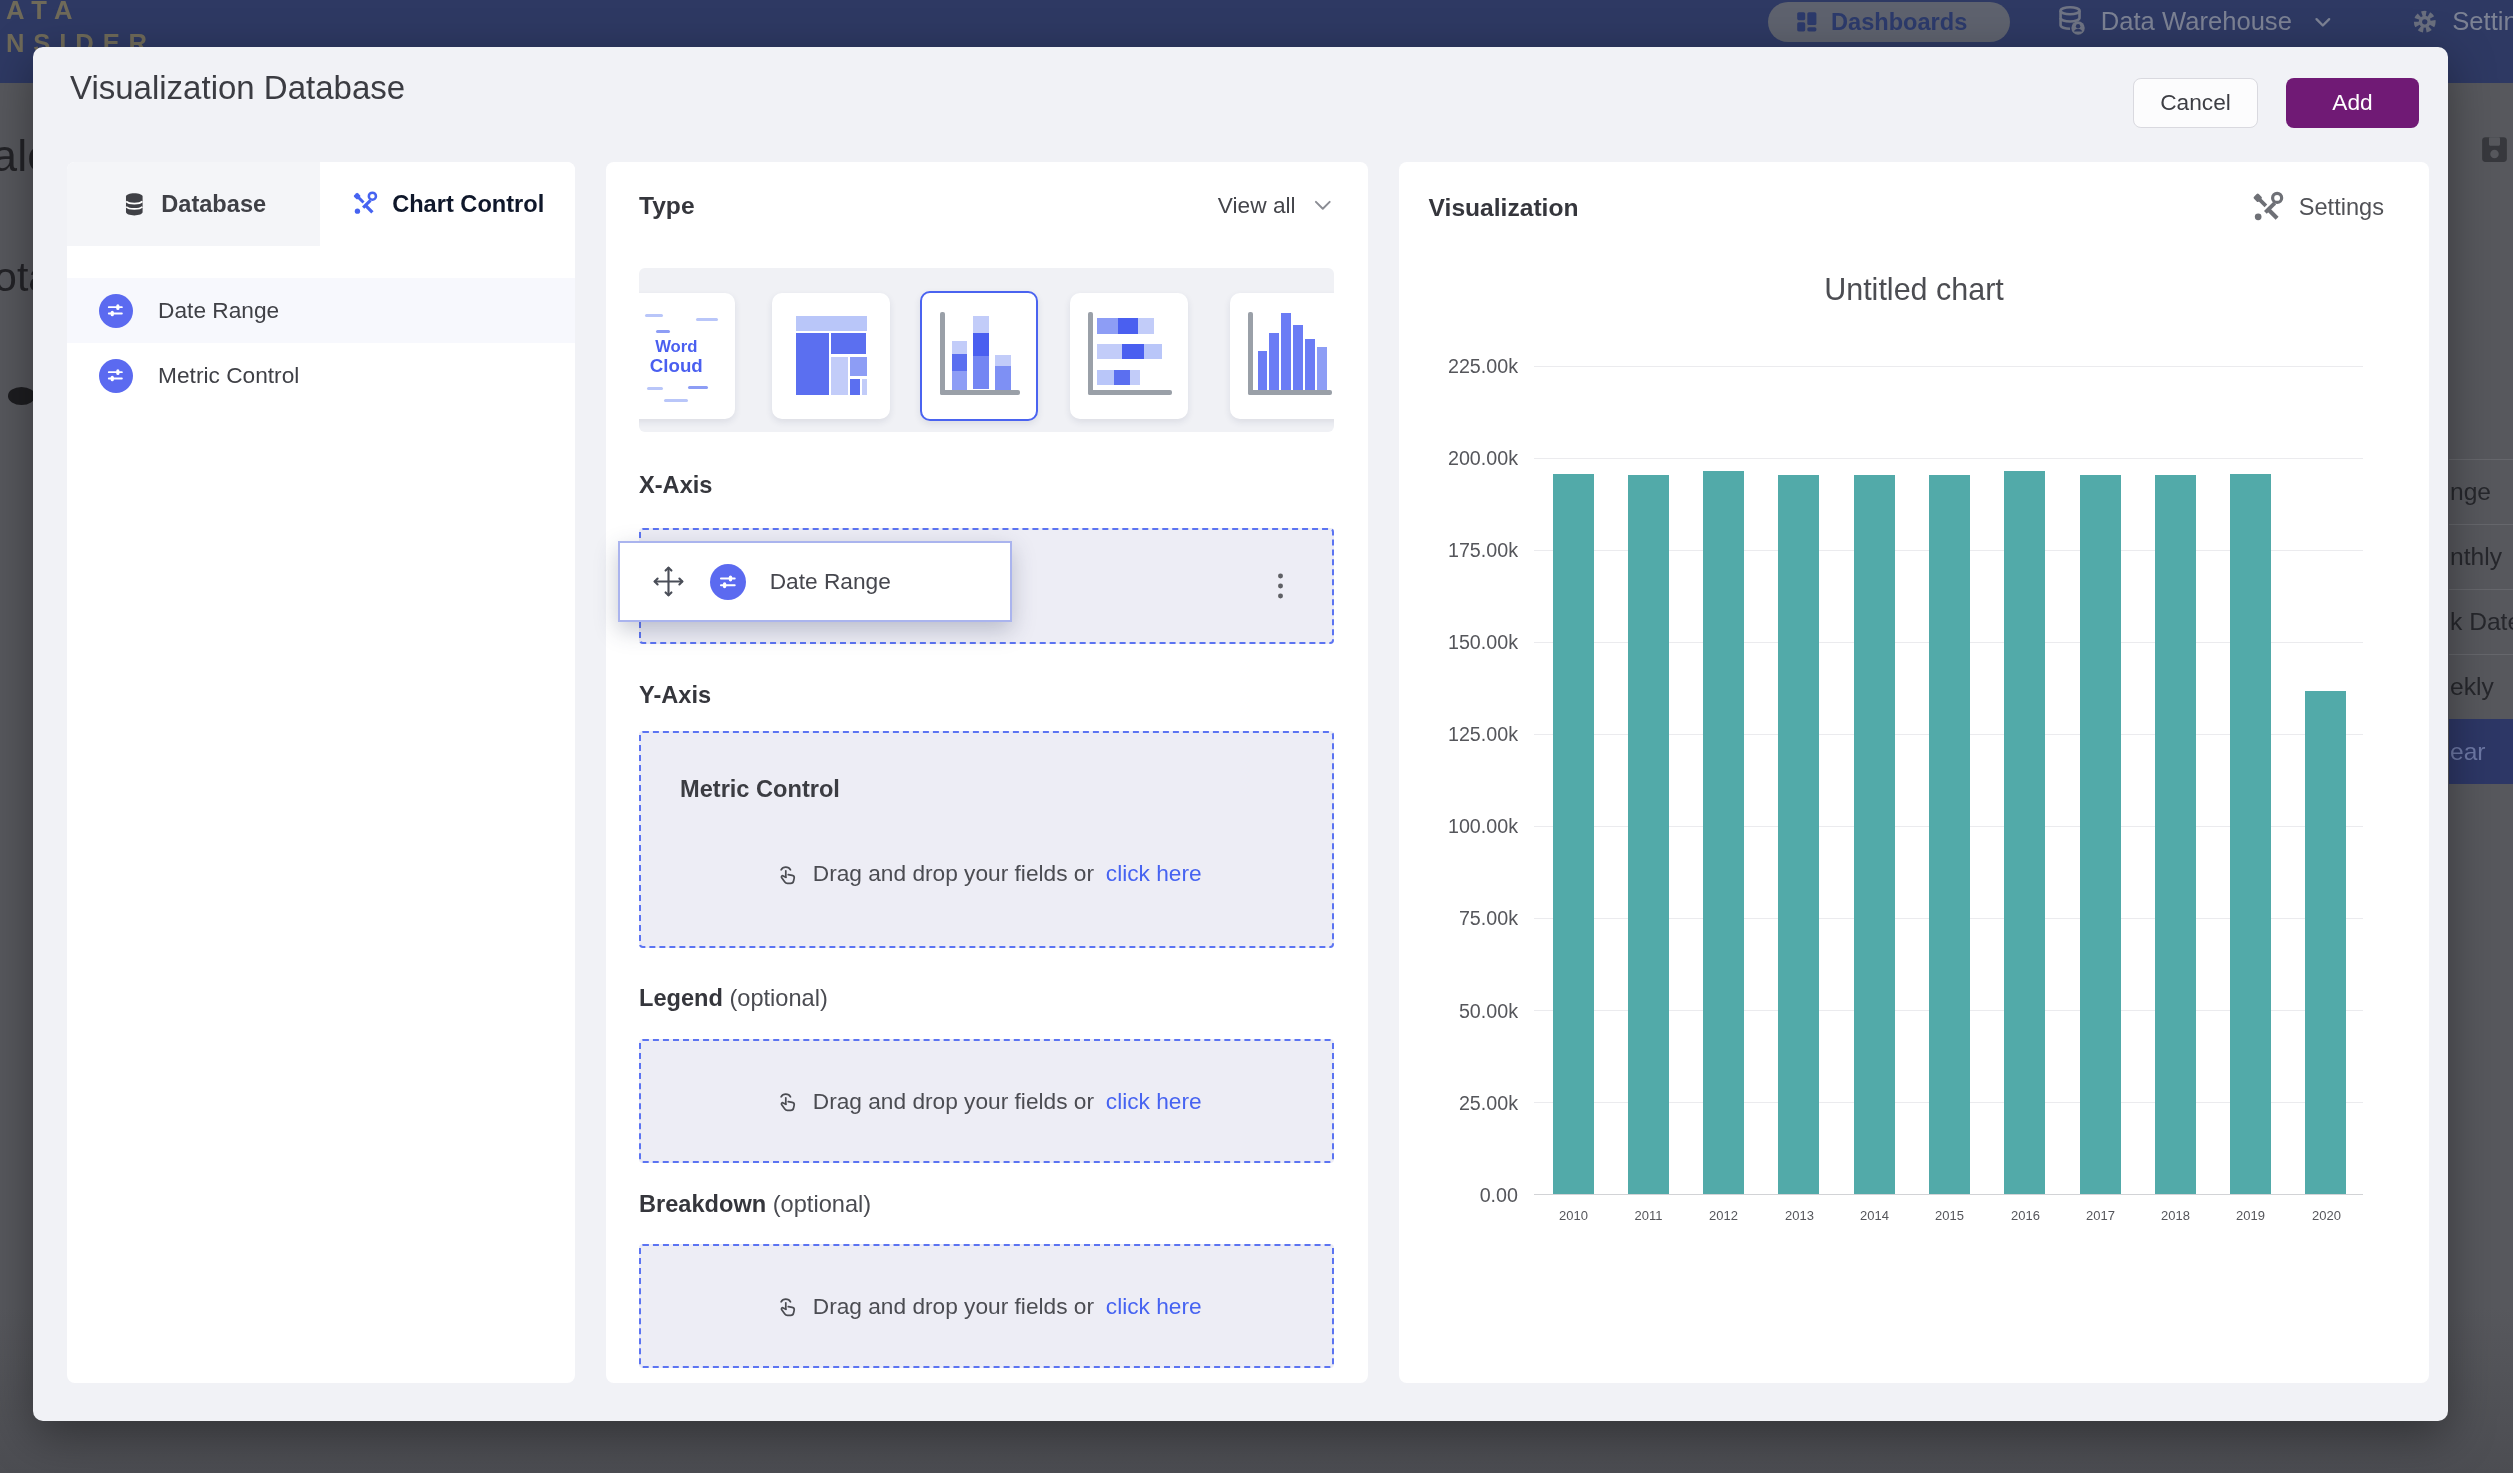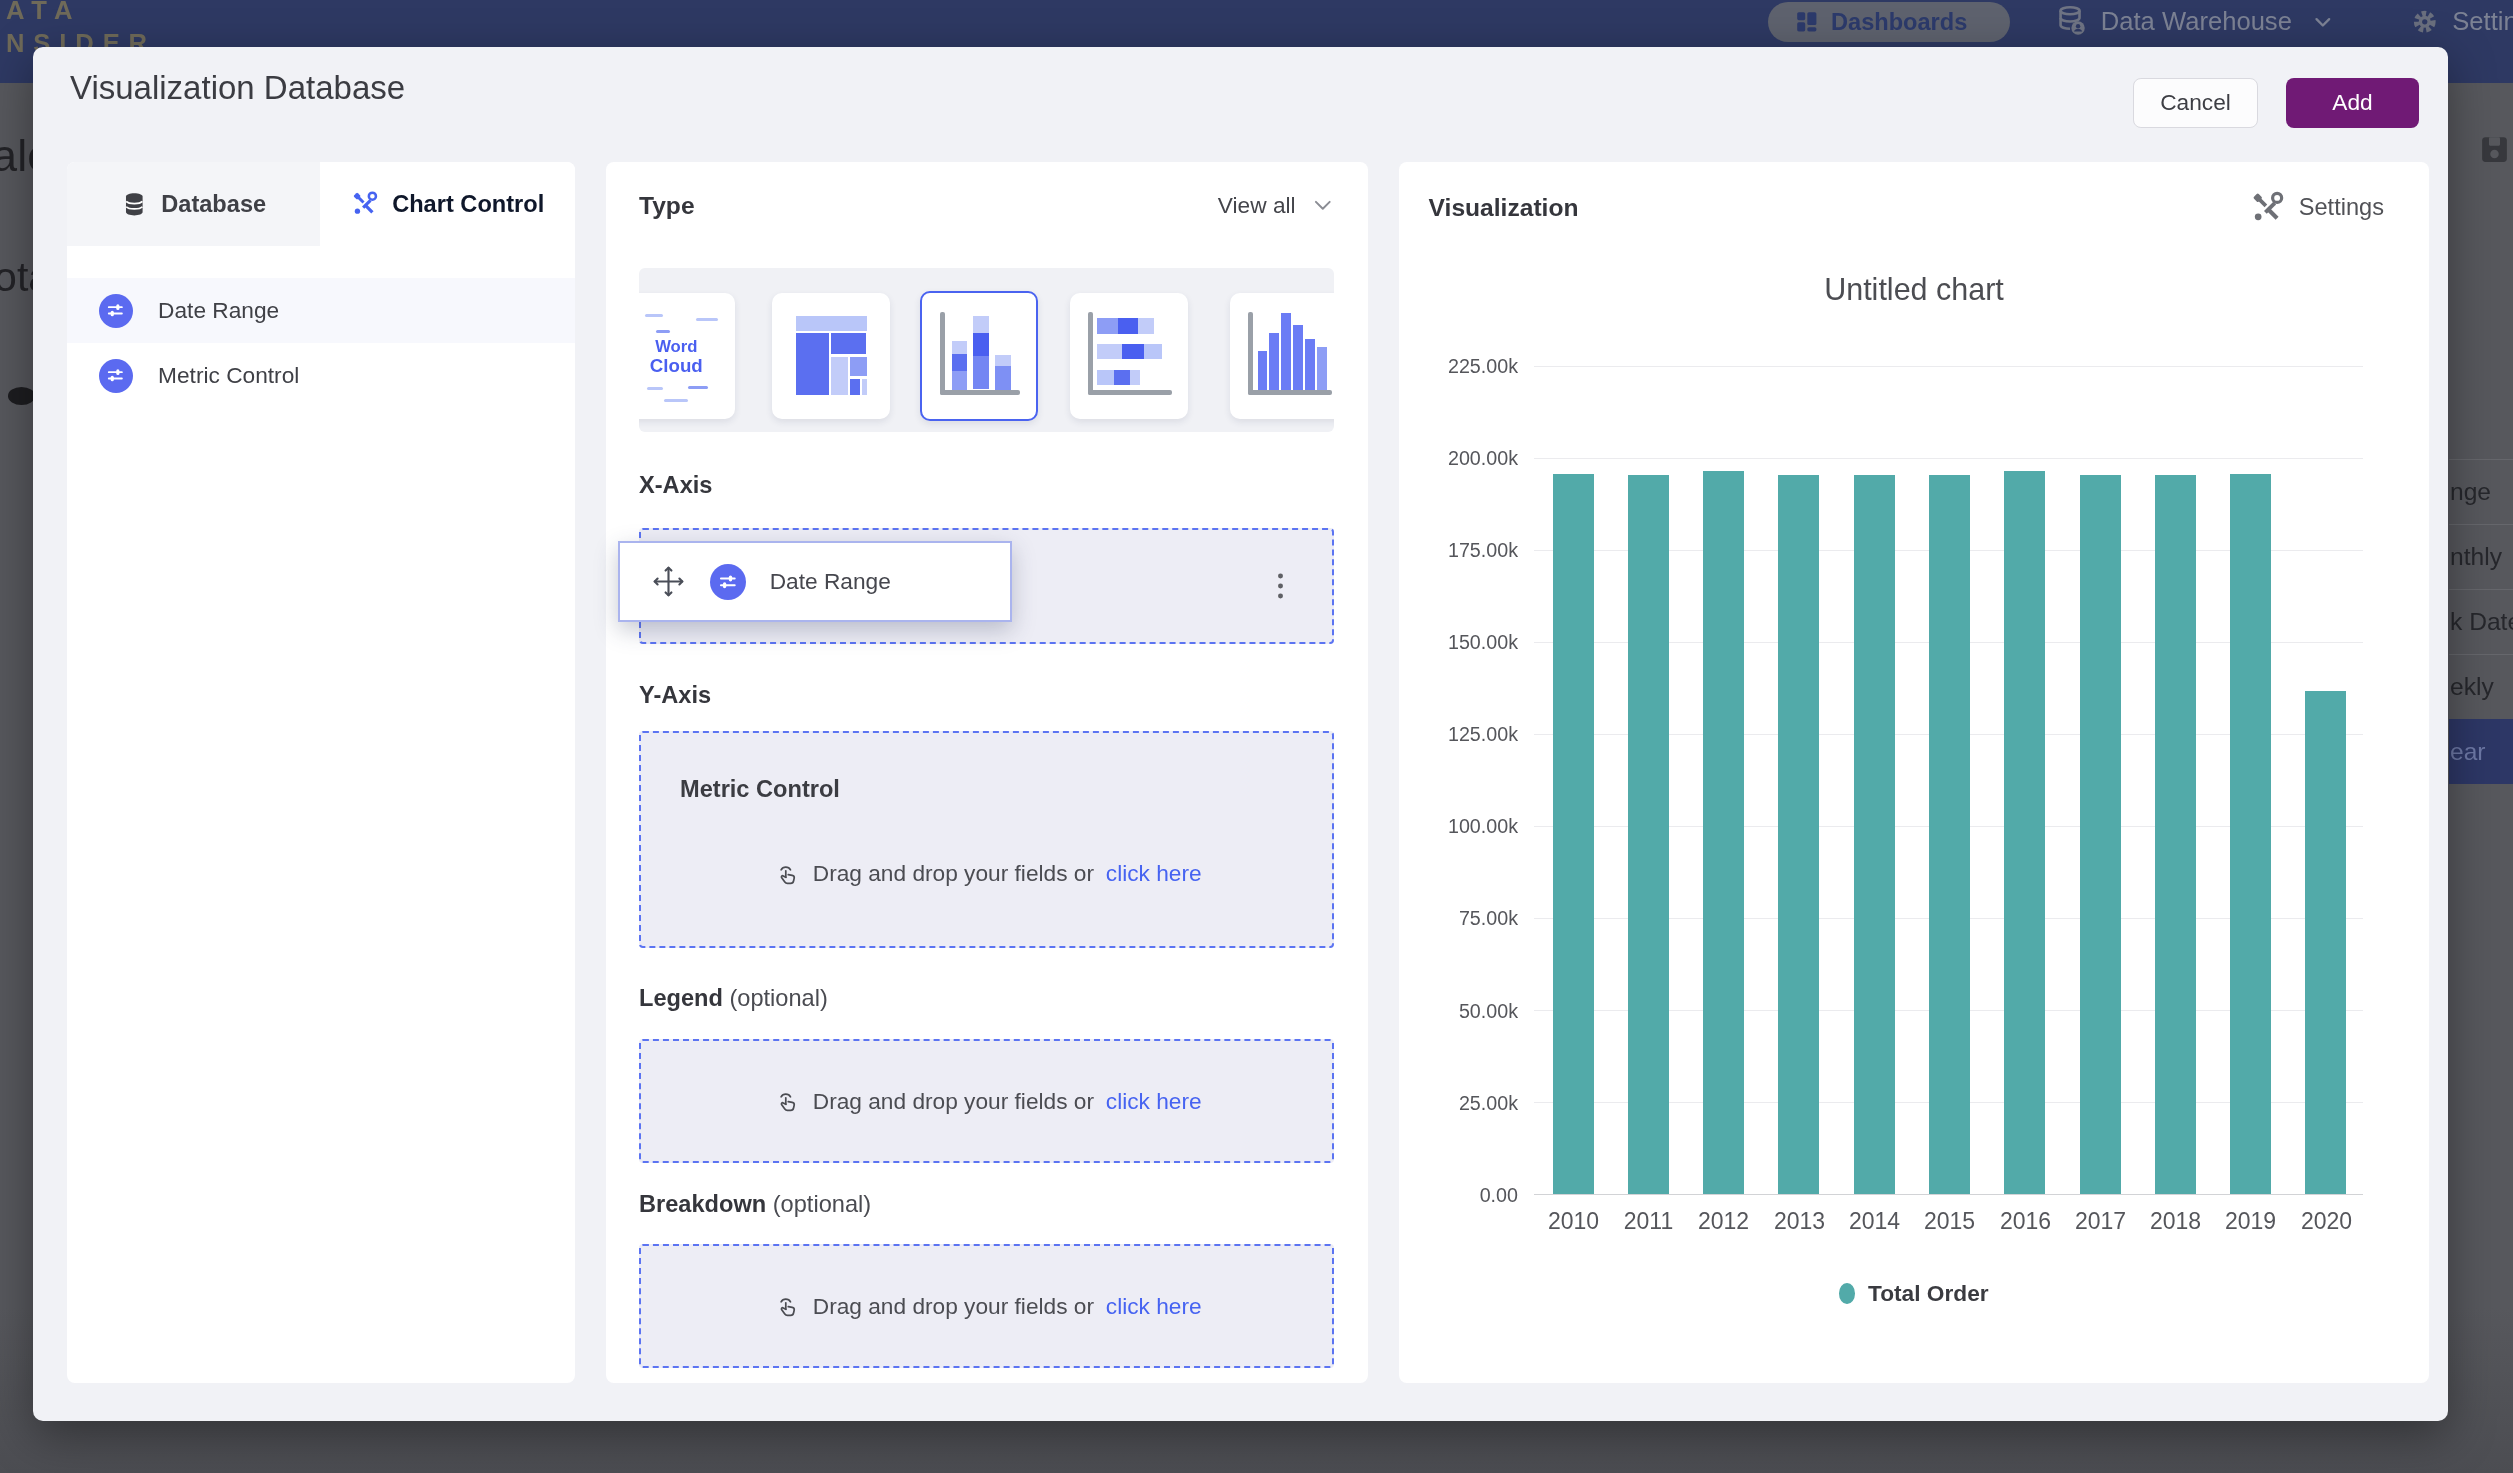--- a/index.html
+++ b/index.html
@@ -60,21 +60,21 @@
   
   #viz-panel { left:1366px; width:1030px; }
   #viz-title { position:absolute; left:29.6px; top:31.5px; font-size:24.6px; font-weight:bold; color:#35363c; }
   #viz-settings { position:absolute; right:45px; top:27.6px; display:flex; align-items:center; gap:13.8px; font-size:23.6px; color:#515257; cursor:pointer; }
   #chart-title { position:absolute; left:0; width:1030px; top:110px; text-align:center; font-size:30.5px; color:#4c4d52; }
   #chart-area { position:absolute; left:135px; top:204px; width:829px; height:828px; }
   .grid-line { position:absolute; left:0; width:829px; height:1px; background:#ebebee; }
   .grid-line.zero { background:#d2d3d6; }
   .y-tick { position:absolute; width:108px; right:845px; text-align:right; font-size:19.7px; color:#55565b; }
   .bar { position:absolute; bottom:0; width:41px; }
-  .x-tick { position:absolute; top:842px; width:75px; text-align:center; font-size:23px; color:#55565b; }
+  .x-tick { position:absolute; top:842px; width:75px; text-align:center; font-size:13px; color:#55565b; }
   #chart-legend { position:absolute; left:0; width:1030px; top:1118px; display:flex; align-items:center; justify-content:center; gap:12.8px; }
   #legend-dot { width:15.8px; height:20.7px; border-radius:50%; }
   #legend-text { font-size:22.7px; font-weight:bold; color:#3a3b40; }
 
   
   .wc-word { color:#4a5ff0; font-weight:bold; text-align:center; line-height:1.05; }
   .wc-speck { position:absolute; height:3px; background:#b9c6f9; border-radius:2px; }
 </style>
 </head>
 <body>
@@ -440,19 +440,15 @@
         <div class="x-tick" style="left: 454px;">2016</div>
         <div class="bar" style="left: 546px; height: 719px; background: rgb(82, 170, 169);"></div>
         <div class="x-tick" style="left: 529px;">2017</div>
         <div class="bar" style="left: 621px; height: 719px; background: rgb(82, 170, 169);"></div>
         <div class="x-tick" style="left: 604px;">2018</div>
         <div class="bar" style="left: 696px; height: 720px; background: rgb(82, 170, 169);"></div>
         <div class="x-tick" style="left: 679px;">2019</div>
         <div class="bar" style="left: 771px; height: 503px; background: rgb(82, 170, 169);"></div>
         <div class="x-tick" style="left: 755px;">2020</div>
       </div>
-    <div id="chart-legend">
-      <span id="legend-dot" style="background: rgb(82, 170, 169);"></span>
-      <span id="legend-text">Total Order</span>
-    </div>
   </div>
 </div>
 
 
 </body></html>

